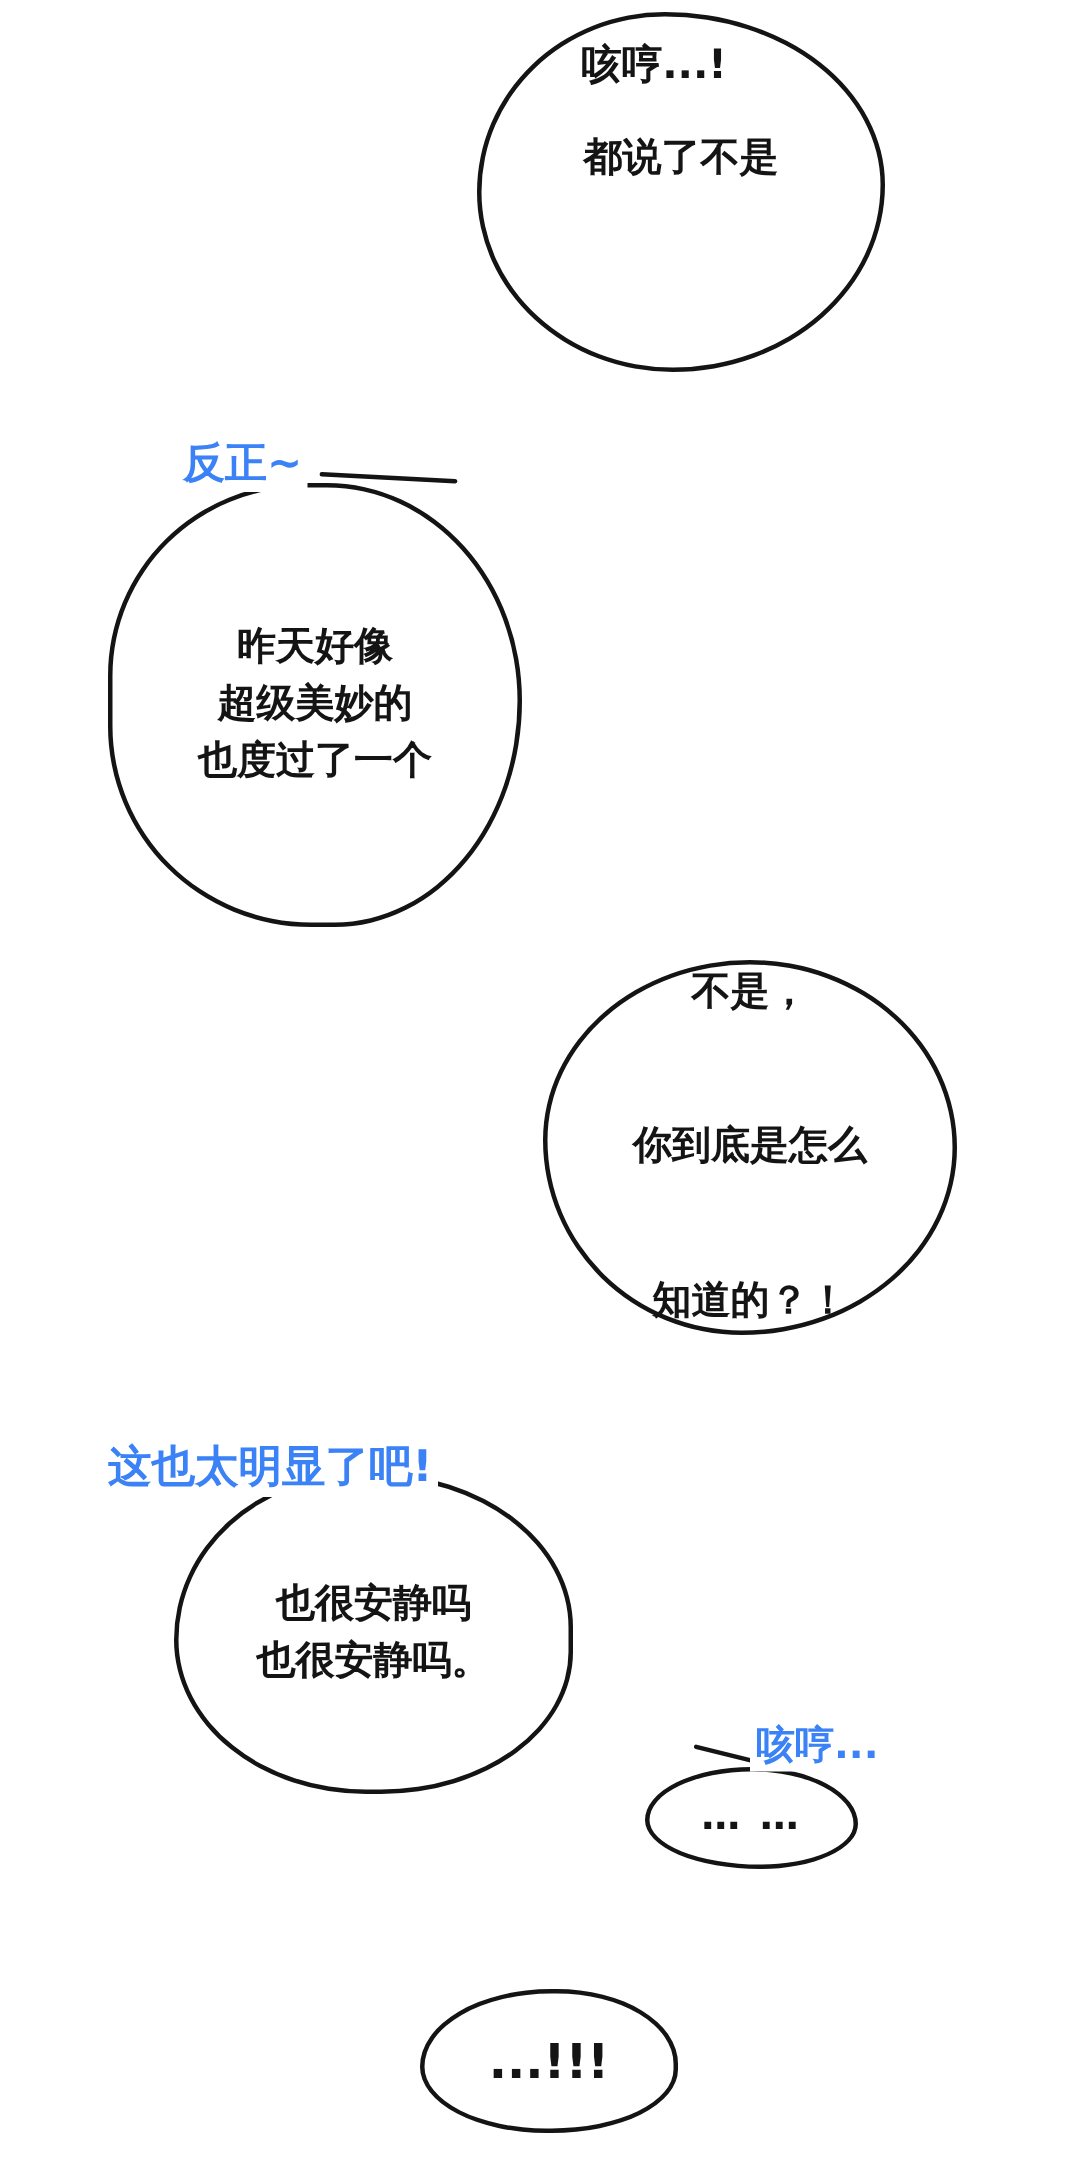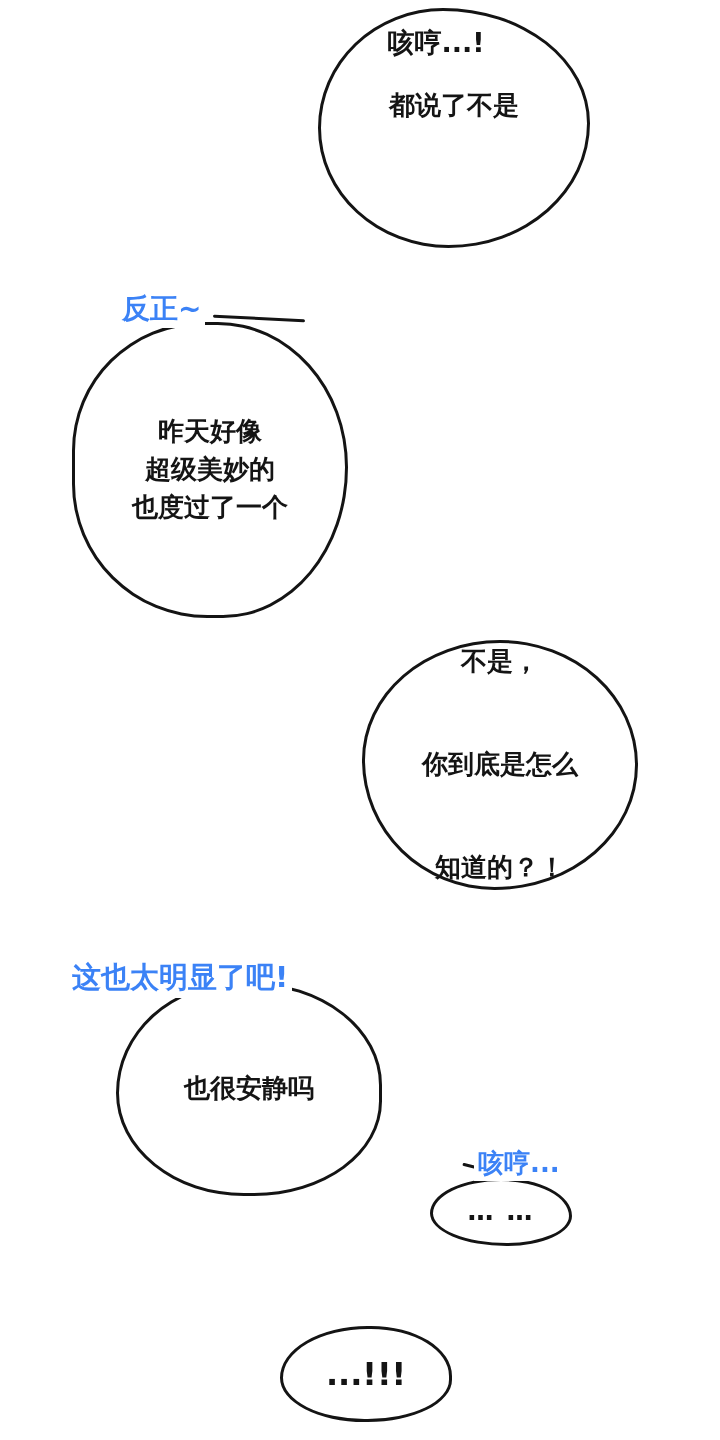--- a/index.html
+++ b/index.html
@@ -86,21 +86,21 @@
   }
   .b5 .line { font-size: 26px; letter-spacing: 2px; }
   .b6 {
     left: 280px; top: 1326px; width: 172px; height: 96px;
     border-radius: 52% 48% 50% 50% / 55% 53% 45% 47%;
   }
   .b6 .line { font-size: 32px; }
 
   .caption-fanzheng { left: 118px; top: 290px; }
   .caption-mingxian { left: 68px; top: 958px; font-size: 29px; }
-  .caption-keheng  { left: 474px; top: 1146px; font-size: 26px; }
+  .caption-keheng  { left: 500px; top: 1146px; font-size: 26px; }
 
   .conn-fanzheng {
     left: 213px; top: 317px; width: 92px;
     transform: rotate(3deg);
   }
   .conn-keheng {
     left: 462px; top: 1168px; width: 44px;
     transform: rotate(14deg);
   }
 </style>
@@ -124,20 +124,21 @@
 
   <div class="bubble b3">
     <div class="line">不是，</div>
     <div class="line">你到底是怎么</div>
     <div class="line">知道的？！</div>
   </div>
 
   <div class="caption caption-mingxian">这也太明显了吧!</div>
   <div class="bubble b4">
     <div class="line">也很安静吗</div>
+    <div class="line">也很安静吗。</div>
   </div>
 
   <div class="caption caption-keheng">咳哼...</div>
   <div class="connector conn-keheng"></div>
   <div class="bubble b5">
     <div class="line">… …</div>
   </div>
 
   <div class="bubble b6">
     <div class="line">...!!!</div>

